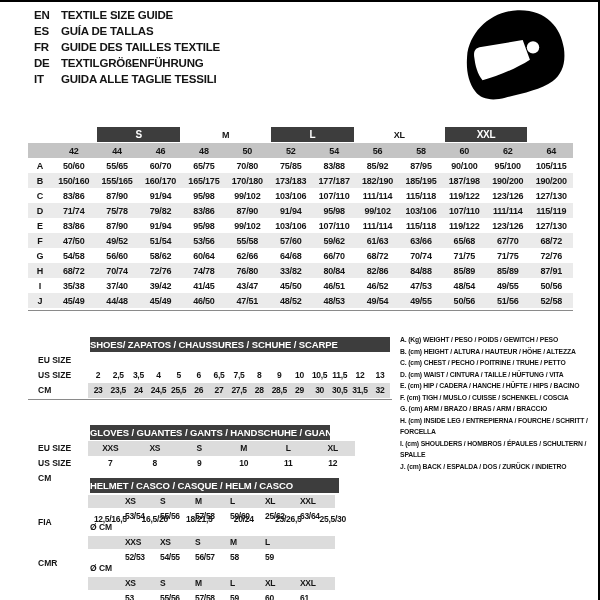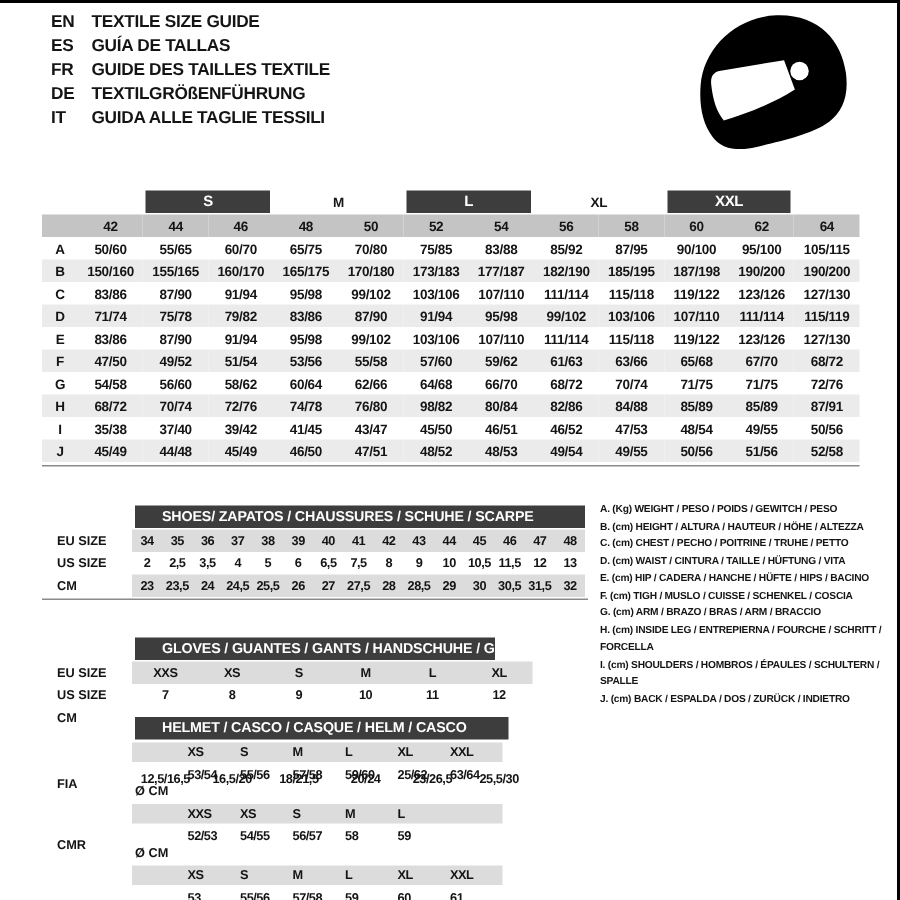--- a/index.html
+++ b/index.html
@@ -28,21 +28,21 @@
             font-size:10px;font-weight:700;text-align:center;}
   .group-plain{font-size:10px;font-weight:700;}
 
   .divider{position:absolute;height:1px;background:#8a8a8a;}
   #divider-1{left:28px;top:310px;width:545px;}
   #divider-2{left:28px;top:399px;width:364px;}
 
   
   .section{position:absolute;left:28px;}
   .sec-bar{background:var(--darkbar);color:#fff;font-weight:700;font-size:9.5px;height:15px;
-           line-height:15px;padding-left:18px;box-sizing:border-box;margin-left:62px;margin-bottom:1px;
+           line-height:15px;padding-left:0;box-sizing:border-box;margin-left:62px;margin-bottom:1px;
            letter-spacing:-0.1px;white-space:nowrap;}
   .srow{display:flex;height:15px;line-height:15px;}
   .rlabel{width:62px;padding-left:10px;box-sizing:border-box;font-size:8.5px;font-weight:700;}
   .band{display:flex;margin-left:-2px;}
   .grayband{background:var(--secband);}
   .scell{flex:1;text-align:center;font-size:8.5px;font-weight:700;letter-spacing:-0.3px;white-space:nowrap;}
 
   
   .hband{display:flex;width:247px;margin-left:-2px;}
   .hunit{width:37px;font-size:8.5px;font-weight:700;padding-left:2px;box-sizing:border-box;margin-top:11px;}
@@ -228,21 +228,21 @@
           <td>71/75</td>
           <td>72/76</td>
         </tr>
         <tr class="gray">
           <td class="lettercol">H</td>
           <td>68/72</td>
           <td>70/74</td>
           <td>72/76</td>
           <td>74/78</td>
           <td>76/80</td>
-          <td>98/82</td>
+          <td>33/82</td>
           <td>80/84</td>
           <td>82/86</td>
           <td>84/88</td>
           <td>85/89</td>
           <td>85/89</td>
           <td>87/91</td>
         </tr>
         <tr class="">
           <td class="lettercol">I</td>
           <td>35/38</td>
@@ -276,37 +276,20 @@
       </tbody>
     </table>
 
   <div class="divider" id="divider-1"></div>
   <div class="divider" id="divider-2"></div>
 
   <div class="section" id="shoes" style="top:337px;">
       <div class="sec-bar" style="width: 300px;">SHOES/ ZAPATOS / CHAUSSURES / SCHUHE / SCARPE</div>
       <div class="srow">
         <div class="rlabel">EU SIZE</div>
-        <div class="band grayband" style="width: 302px;">
-          <div class="scell">34</div>
-          <div class="scell">35</div>
-          <div class="scell">36</div>
-          <div class="scell">37</div>
-          <div class="scell">38</div>
-          <div class="scell">39</div>
-          <div class="scell">40</div>
-          <div class="scell">41</div>
-          <div class="scell">42</div>
-          <div class="scell">43</div>
-          <div class="scell">44</div>
-          <div class="scell">45</div>
-          <div class="scell">46</div>
-          <div class="scell">47</div>
-          <div class="scell">48</div>
-        </div>
       </div>
       <div class="srow">
         <div class="rlabel">US SIZE</div>
         <div class="band" style="width: 302px;">
           <div class="scell">2</div>
           <div class="scell">2,5</div>
           <div class="scell">3,5</div>
           <div class="scell">4</div>
           <div class="scell">5</div>
           <div class="scell">6</div>

